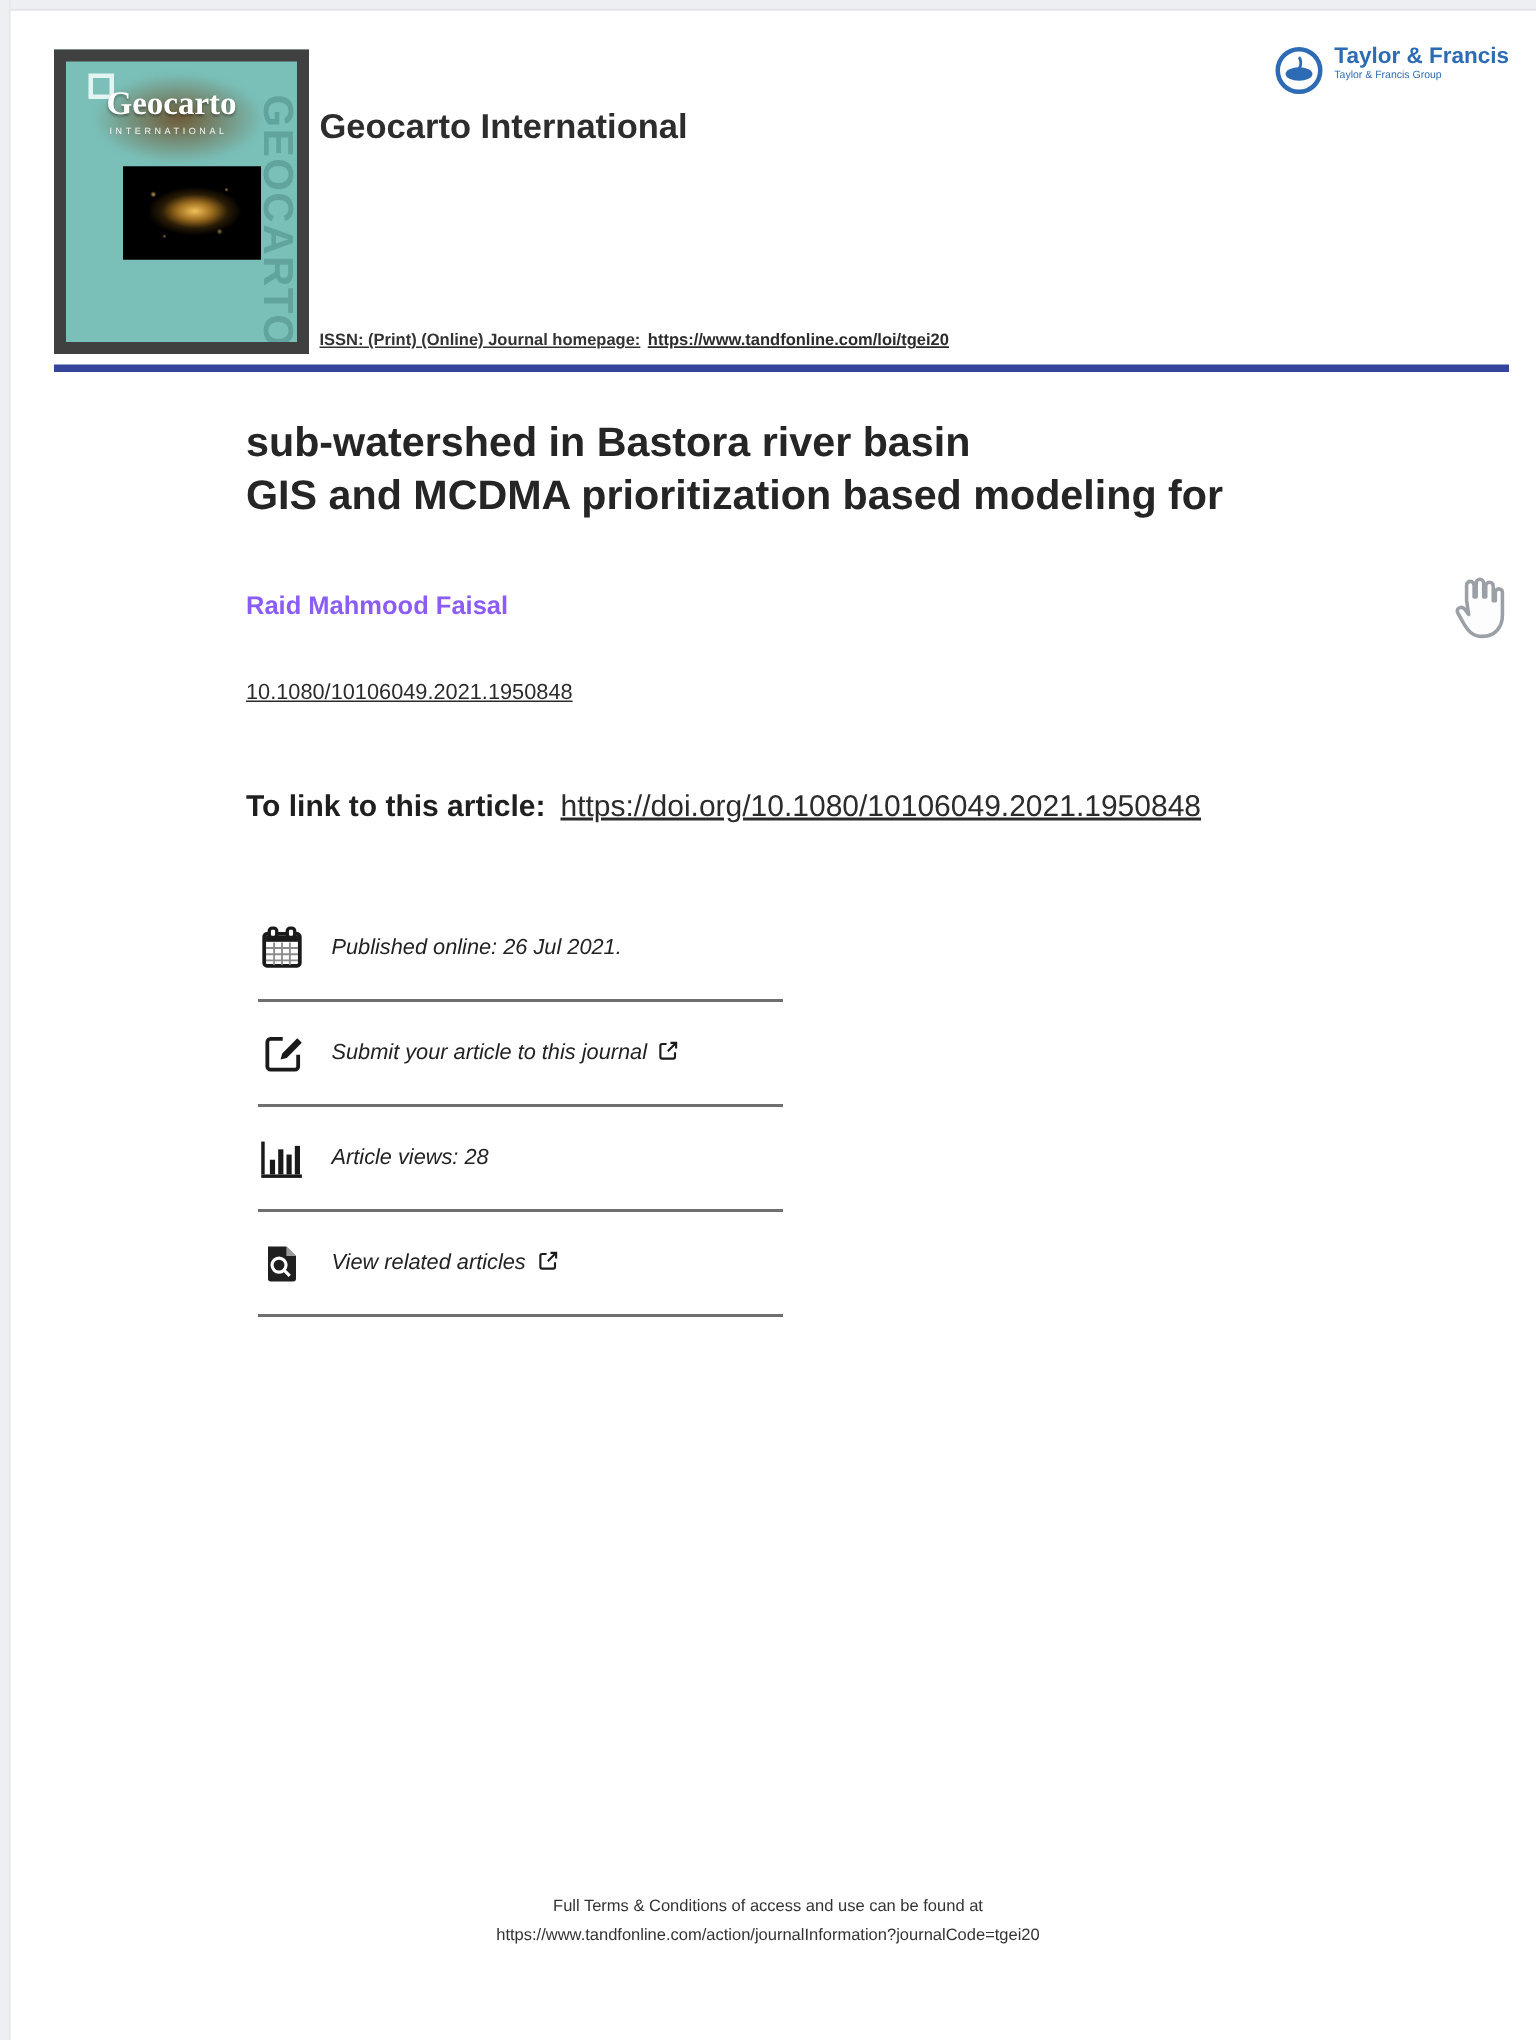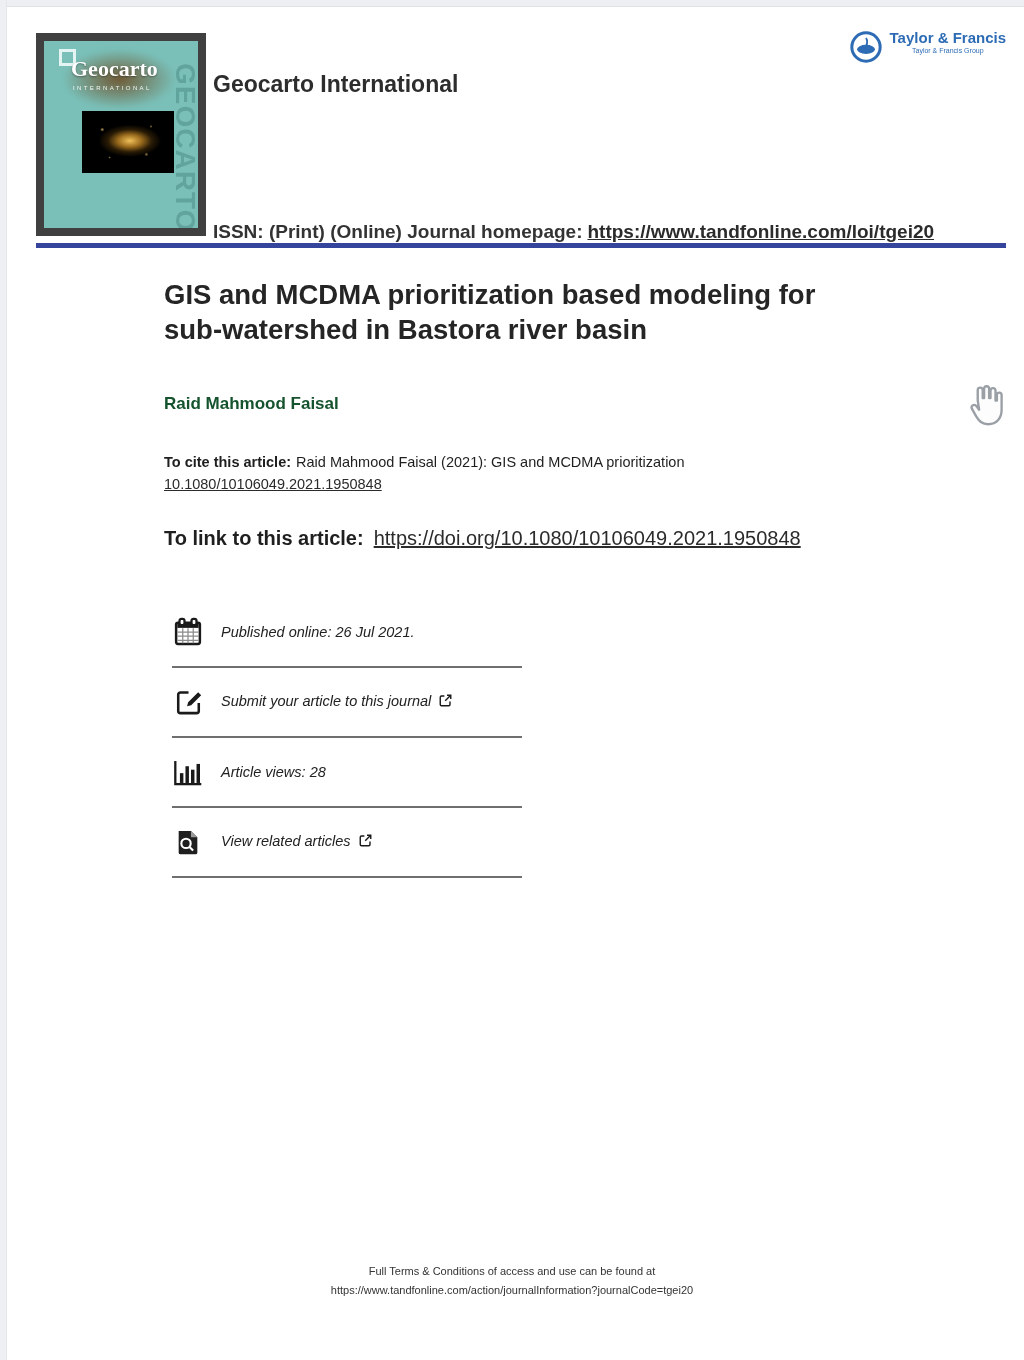--- a/index.html
+++ b/index.html
@@ -29,35 +29,35 @@
                     radial-gradient(2px 2px at 75% 25%, rgba(220,180,100,.7), rgba(0,0,0,0) 70%),
                     radial-gradient(2px 2px at 30% 75%, rgba(220,180,100,.6), rgba(0,0,0,0) 70%),
                     radial-gradient(3px 3px at 70% 70%, rgba(230,190,110,.6), rgba(0,0,0,0) 70%),
                     radial-gradient(ellipse 34% 26% at 52% 48%, #f0c05a 0%, #9a6b1d 38%, #2a1c06 70%, #000 100%);
                   background-color:#000; }
   .cover-watermark { position:absolute; right:-3px; top:22px; writing-mode:vertical-rl;
                      font-size:28px; font-weight:bold; letter-spacing:1px;
                      color:rgba(25,80,74,.25); }
 
   
-  .tf-logo { position:absolute; right:18px; top:30px; display:flex; align-items:flex-start; gap:7px;text-align:center; }
+  .tf-logo { position:absolute; right:18px; top:30px; display:flex; align-items:flex-start; gap:7px; }
   .tf-name  { font-size:15px; font-weight:bold; color:#2d6cb5; line-height:16px; }
   .tf-group { font-size:7px; color:#2d6cb5; margin-top:1px; }
 
   .journal-title { position:absolute; left:213px; top:71px; font-size:23px; font-weight:bold; color:#2d2d2d; }
 
-  .issn-line { position:absolute; left:213px; top:221px; font-size:19px; font-weight:600; color:#333; }
+  .issn-line { position:absolute; left:213px; top:221px; font-size:11px; font-weight:600; color:#333;text-decoration:underline; }
   .issn-line a, .link { color:#2b2b2b; text-decoration:underline; cursor:pointer; }
   .issn-line .lbl { margin-right:5px; }
 
   .navy-rule { position:absolute; left:36px; top:243px; width:970px; height:5px; background:#35459c; }
 
   .article-title { position:absolute; left:164px; top:278px; width:780px;
                    font-size:27.5px; font-weight:bold; color:#252525; line-height:34.5px; }
-  .author { position:absolute; left:164px; top:394px; font-size:17px; font-weight:bold; color:#14532d; }
+  .author { position:absolute; left:164px; top:394px; font-size:17px; font-weight:bold; color:#8b5cf6; }
 
   .hand-cursor { position:absolute; left:960px; top:383px; width:46px; height:50px; }
 
   .cite-block { position:absolute; left:164px; top:452px; width:680px;
                 font-size:14.5px; line-height:21.5px; color:#1f1f1f; }
   .cite-block b { font-weight:bold; margin-right:5px; }
   .link-line { position:absolute; left:164px; top:527px; font-size:20px; color:#1f1f1f; }
   .link-line b { margin-right:10px; }
 
   
@@ -105,36 +105,33 @@
 
   <div class="journal-title">Geocarto International</div>
 
   <div class="issn-line">
     <span class="lbl">ISSN: (Print) (Online) Journal homepage:</span><a class="link">https://www.tandfonline.com/loi/tgei20</a>
   </div>
 
   <div class="navy-rule"></div>
 
   <div class="article-title">
+    <div>sub-watershed in Bastora river basin</div>
     <div>GIS and MCDMA prioritization based modeling for</div>
-    <div>sub-watershed in Bastora river basin</div>
   </div>
 
   <div class="author">Raid Mahmood Faisal</div>
 
   <span class="hand-cursor">
     <svg width="46" height="50" viewBox="0 0 32 36">
       <path d="M12.2 12.5V5.2c0-1.1.8-1.9 1.8-1.9s1.8.8 1.8 1.9v5.6h1V4.2c0-1.1.8-1.9 1.8-1.9s1.8.8 1.8 1.9v6.6h1V5.6c0-1.1.8-1.9 1.8-1.9s1.8.8 1.8 1.9v7h1V8.6c0-1 .7-1.7 1.7-1.7s1.7.7 1.7 1.7v10.9c0 6-3.8 10.2-9.6 10.2-4.6 0-6.6-2.3-8.8-5.9-.9-1.5-2.4-4.2-3.1-5.5-.5-1 0-2.1 1.1-2.4.9-.3 1.8 0 2.4.9l1.8 2.4z" fill="#fdfdfd" stroke="#9aa0a6" stroke-width="1.7" stroke-linejoin="round"></path>
     </svg>
   </span>
 
   <div class="cite-block">
-    <div>
-      <b>To cite this article:</b><span>Raid Mahmood Faisal (2021): GIS and MCDMA prioritization</span>
-    </div>
     <div>
       <a class="link">10.1080/10106049.2021.1950848</a>
     </div>
   </div>
 
   <div class="link-line">
     <b>To link to this article:</b><a class="link">https://doi.org/10.1080/10106049.2021.1950848</a>
   </div>
 
   <div class="actions">

